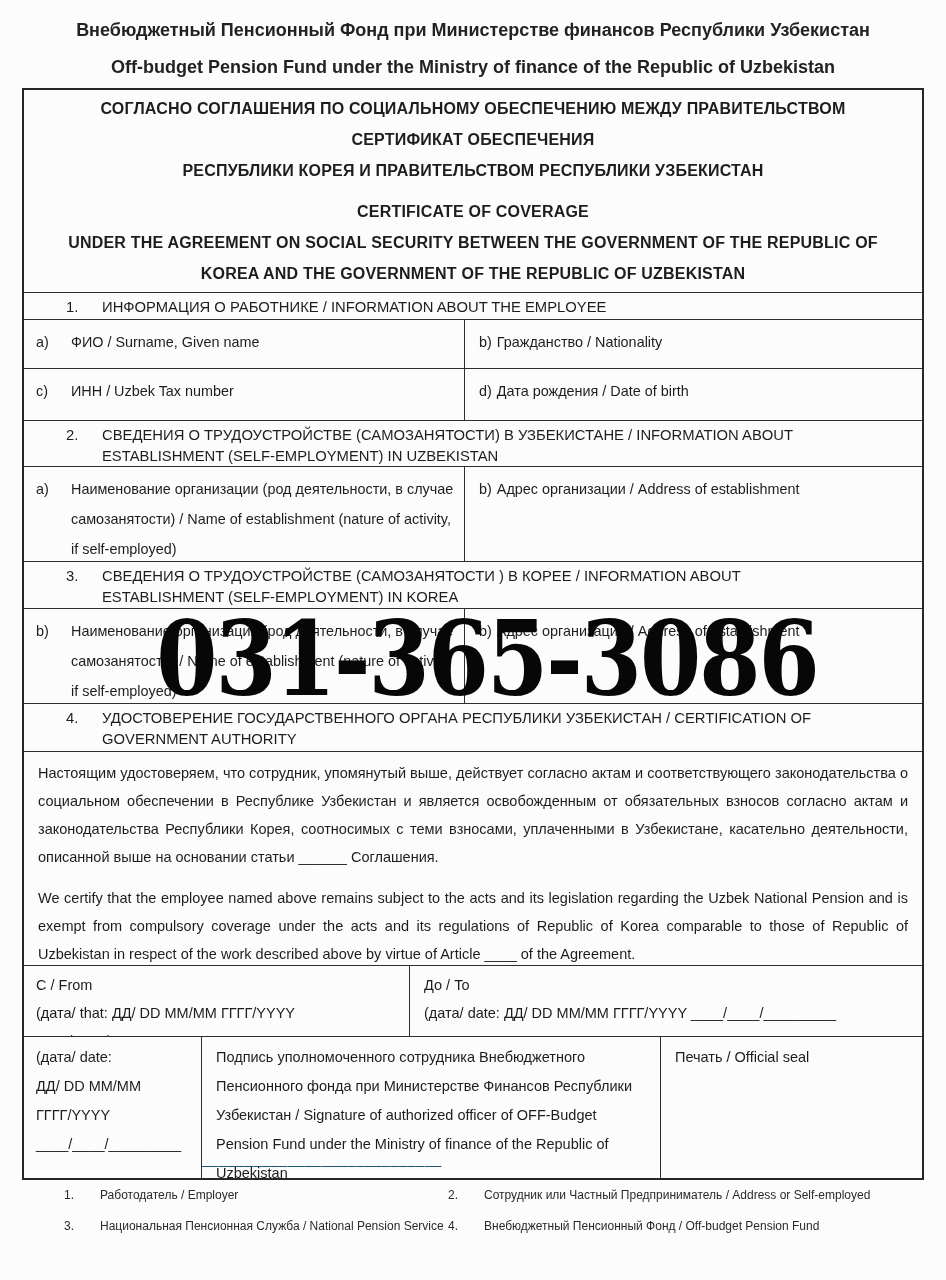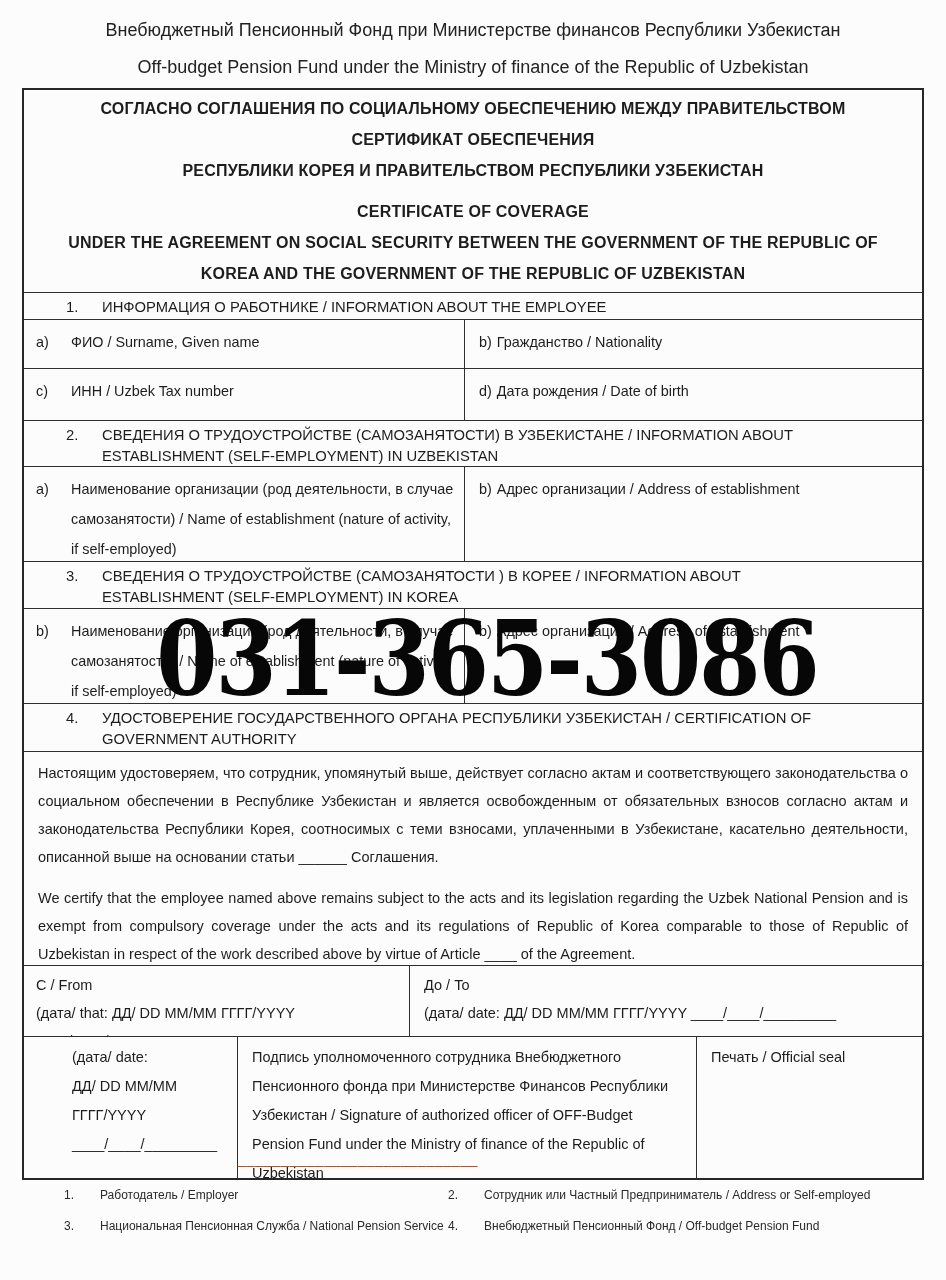--- a/index.html
+++ b/index.html
@@ -2,21 +2,21 @@
 <html><head>
 <meta charset="utf-8">
 <style>
   * { margin:0; padding:0; box-sizing:border-box; }
   html,body { background:#e8e8e8; }
   .page {
     position:relative; width:946px; height:1280px; margin:0 auto;
     background:#fcfcfc; color:#1d1d1d; overflow:hidden;
     font-family:"Liberation Sans", sans-serif;
   }
-  .top-header { padding-top:12px; text-align:center; font-size:18px; line-height:37px; color:#222; }
+  .top-header { padding-top:12px; text-align:center; font-size:18px; line-height:37px; color:#222;font-weight:bold; }
   .form {
     position:absolute; left:22px; top:88px; width:902px;
     border:2px solid #272727;
   }
   .row { border-top:1px solid #2e2e2e; overflow:hidden; }
   .row:first-child { border-top:none; }
 
   .title-block { height:202px; text-align:center; font-weight:bold; padding-top:3px; overflow:hidden; }
   .tb-line { font-size:16px; line-height:31px; letter-spacing:.2px; }
   .tb-gap { height:10px; }
@@ -42,23 +42,23 @@
   .r95 { height:95px; }
 
   .para-block { height:214px; padding:7px 14px 0 14px; font-size:14.5px; line-height:28px; text-align:justify; }
   .para-gap { height:13px; }
 
   .fromto { display:flex; height:71px; font-size:14.5px; line-height:28px;justify-content:flex-end; }
   .from-cell { width:386px; border-right:1px solid #2e2e2e; padding:5px 0 0 12px; }
   .to-cell { flex:1; padding:5px 0 0 14px; }
 
   .sigrow { display:flex; height:142px; font-size:14.5px; line-height:29px; }
-  .sig-date { width:178px; border-right:1px solid #2e2e2e; padding:6px 6px 0 12px;margin-left:36px; }
+  .sig-date { width:178px; border-right:1px solid #2e2e2e; padding:6px 6px 0 12px; }
   .sig-main { width:459px; border-right:1px solid #2e2e2e; padding:6px 14px 8px 14px; position:relative; }
-  .sig-line { position:absolute; left:0; bottom:4px; letter-spacing:.5px; color:#c2410c; }
+  .sig-line { position:absolute; left:0; bottom:4px; letter-spacing:.5px; color:#0c4a6e; }
   .sig-seal { flex:1; padding:6px 0 0 14px; }
 
   .watermark {
     position:absolute; left:487px; top:597px; z-index:6;
     transform:translateX(-50%) scaleY(1.18); transform-origin:top center;
     font-family:"DejaVu Serif", serif; font-weight:bold;
     font-size:88px; letter-spacing:-2px; color:#070707; white-space:nowrap;
   }
 
   .footnotes {

